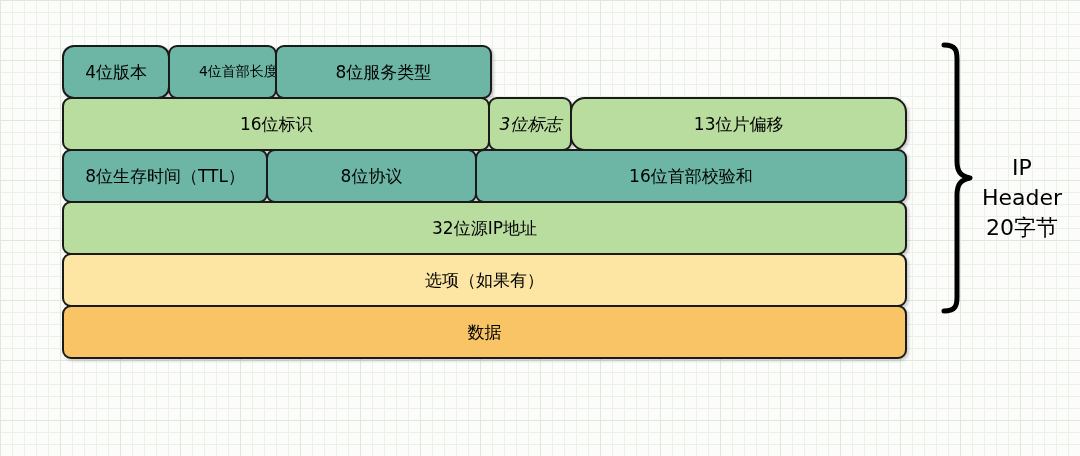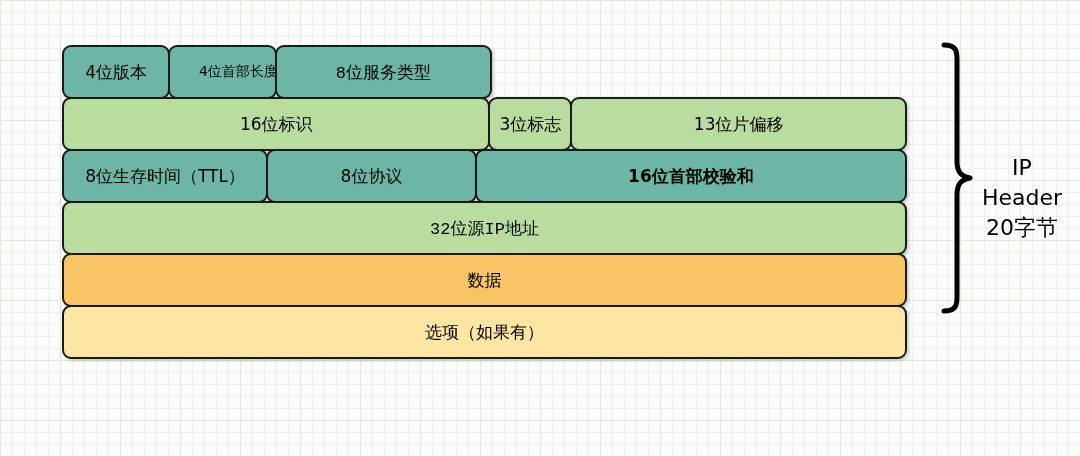--- a/index.html
+++ b/index.html
@@ -66,42 +66,42 @@
     color: var(--text, #000);
   }
 </style>
 </head>
 <body>
 
 <div class="stage">
 
   <div class="diagram" id="diagram">
       <div class="row">
-        <div class="cell" style="background: rgb(109, 182, 166); width: 12.8%;">4位版本</div>
+        <div class="cell" style="background: rgb(109, 182, 166); width: 12.8%; border-radius: 12px;">4位版本</div>
         <div class="cell small" style="background: rgb(109, 182, 166); width: calc(12.6% + 2px); margin-left: -2px; padding-left: 32px;">4位首部长度</div>
-        <div class="cell" style="background: rgb(109, 182, 166); width: calc(25.5% + 2px); margin-left: -2px; font-family: Liberation Mono, monospace;">8位服务类型</div>
+        <div class="cell" style="background: rgb(109, 182, 166); width: calc(25.5% + 2px); margin-left: -2px;">8位服务类型</div>
       </div>
       <div class="row">
         <div class="cell" style="background: rgb(185, 220, 159); width: 50.7%;">16位标识</div>
-        <div class="cell" style="background: rgb(185, 220, 159); width: calc(9.7% + 2px); margin-left: -2px;">3位标志</div>
-        <div class="cell" style="background: rgb(185, 220, 159); width: calc(39.6% + 2px); margin-left: -2px;">13位片偏移</div>
+        <div class="cell" style="background: rgb(185, 220, 159); width: calc(9.7% + 2px); margin-left: -2px; font-style: italic;">3位标志</div>
+        <div class="cell" style="background: rgb(185, 220, 159); width: calc(39.6% + 2px); margin-left: -2px; border-radius: 15px;">13位片偏移</div>
       </div>
       <div class="row">
         <div class="cell" style="background: rgb(109, 182, 166); width: 24.4%; text-align: right;">8位生存时间（TTL）</div>
         <div class="cell" style="background: rgb(109, 182, 166); width: calc(24.7% + 2px); margin-left: -2px; text-align: center;">8位协议</div>
-        <div class="cell" style="background: rgb(109, 182, 166); width: calc(50.9% + 2px); margin-left: -2px; font-weight: bold;">16位首部校验和</div>
+        <div class="cell" style="background: rgb(109, 182, 166); width: calc(50.9% + 2px); margin-left: -2px;">16位首部校验和</div>
       </div>
       <div class="row">
-        <div class="cell" style="background: rgb(185, 220, 159); width: 100%; font-family: Liberation Mono, monospace;">32位源IP地址</div>
+        <div class="cell" style="background: rgb(185, 220, 159); width: 100%;">32位源IP地址</div>
+      </div>
+      <div class="row">
+        <div class="cell" style="background: rgb(253, 230, 164); width: 100%;">选项（如果有）</div>
       </div>
       <div class="row">
         <div class="cell" style="background: rgb(248, 196, 101); width: 100%;">数据</div>
-      </div>
-      <div class="row">
-        <div class="cell" style="background: rgb(253, 230, 164); width: 100%;">选项（如果有）</div>
       </div>
     </div>
 
   <svg class="brace" viewBox="0 0 34 272" aria-hidden="true">
     <path d="M5,3 C17,3 18,9 18,17 L18,119 C18,129 21,134 31,136 C21,138 18,143 18,153 L18,255 C18,263 17,269 5,269" fill="none" stroke="#000000" stroke-width="5" stroke-linecap="round" stroke-linejoin="round"></path>
   </svg>
 
   <div class="annotation">
     <div>IP</div>
     <div>Header</div>

